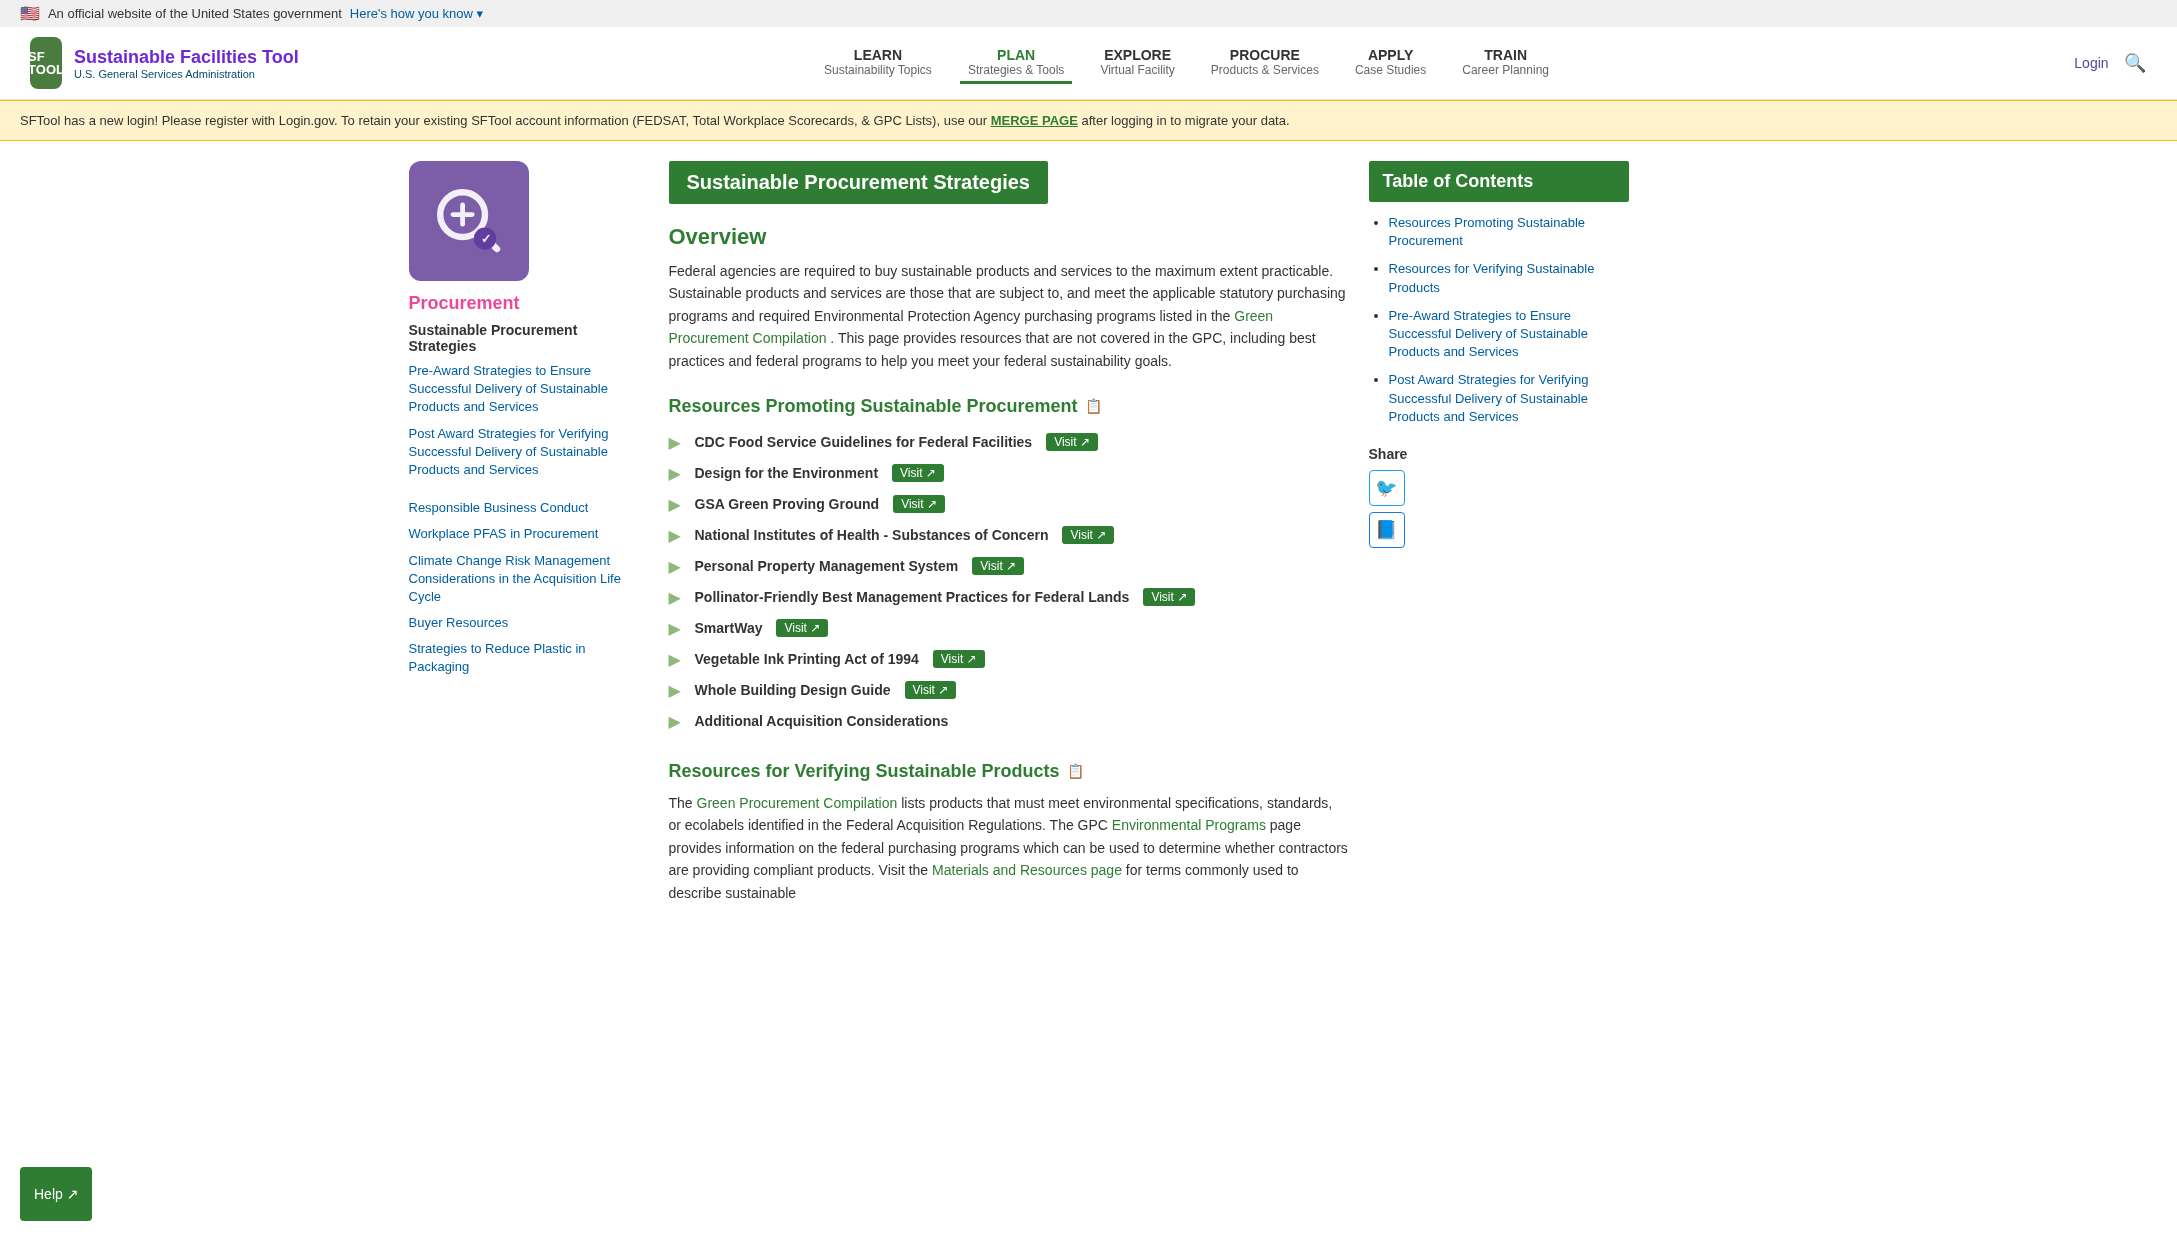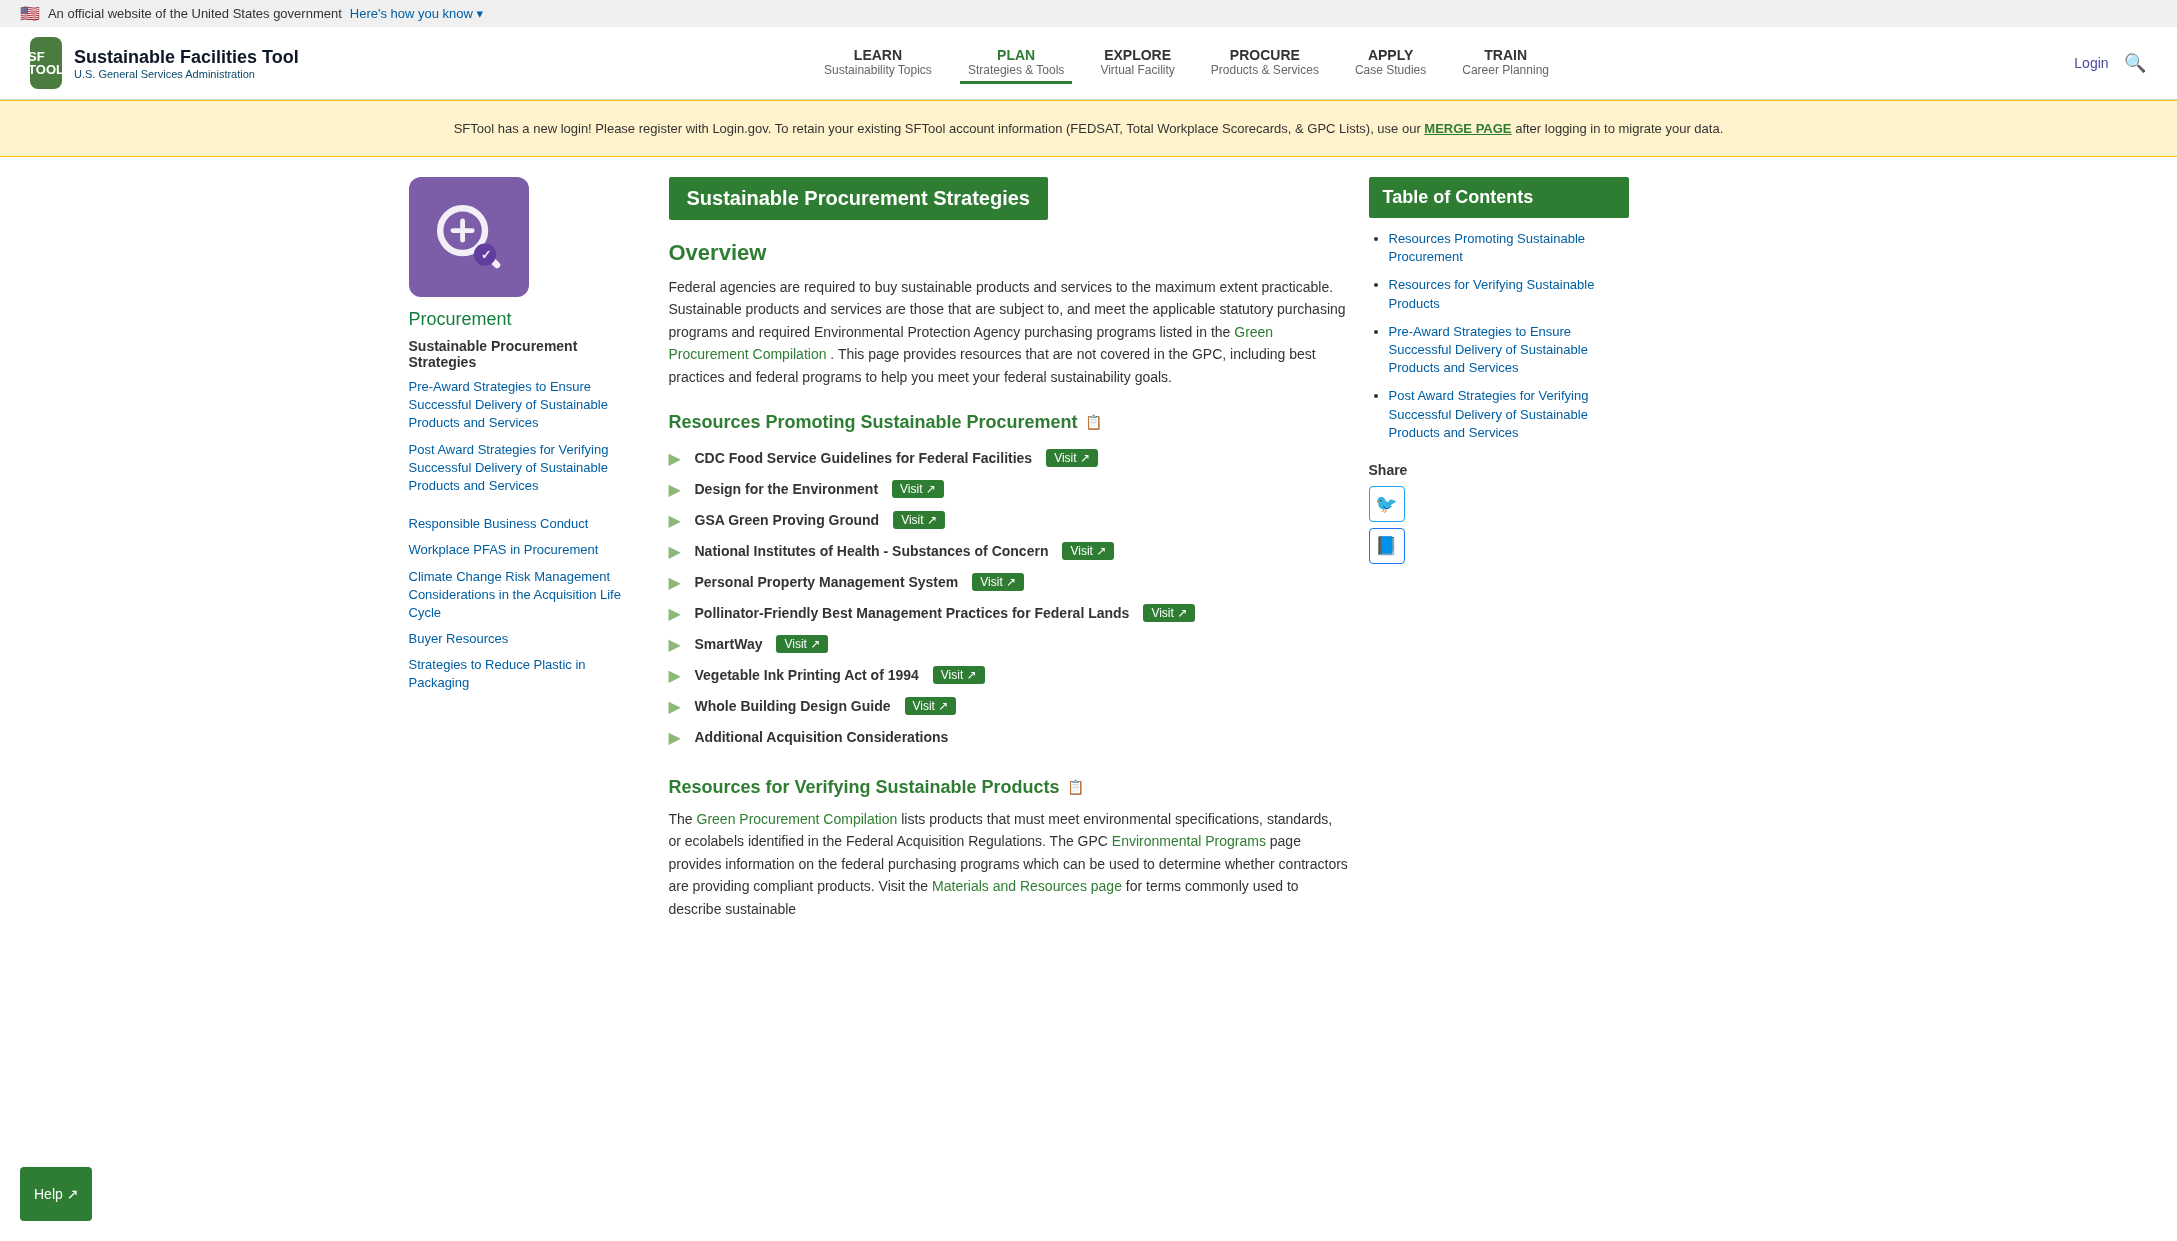--- a/index.html
+++ b/index.html
@@ -40,21 +40,21 @@
       background: #4a7c3f;
       border-radius: 8px;
       display: flex;
       align-items: center;
       justify-content: center;
       color: white;
       font-weight: bold;
       font-size: 18px;
       line-height: 1;
     }
-    .logo-text .site-name { font-size: 18px; font-weight: bold; color: #0f172a; }
+    .logo-text .site-name { font-size: 18px; font-weight: bold; color: #6d28d9; }
     .logo-text .agency { font-size: 11px; color: #0c4a6e; }
 
     .main-nav {
       display: flex;
       gap: 20px;
       flex: 1;
       justify-content: center;
     }
     .nav-item {
       text-align: center;
@@ -82,24 +82,23 @@
       gap: 16px;
     }
     .login-link { color: #4a4a9c; text-decoration: none; font-size: 14px; }
     .search-icon { font-size: 18px; color: #333; cursor: pointer; }
 
     
     .alert-banner {
       background: #fff3cd;
       border-top: 1px solid #ffc107;
       border-bottom: 1px solid #ffc107;
-      padding: 20px 20px;
+      padding: 12px 20px;
       font-size: 13px;
       color: #333;
-      text-align: center;
     }
     .alert-banner a { color: #2e7d32; font-weight: bold; }
 
     
     .page-content {
       display: flex;
       max-width: 1400px;
       margin: 0 auto;
       padding: 20px 20px;
       gap: 20px;
@@ -115,23 +114,23 @@
       height: 120px;
       background: #7b5ea7;
       border-radius: 12px;
       display: flex;
       align-items: center;
       justify-content: center;
       margin-bottom: 12px;
     }
     .sidebar-icon svg { width: 80px; height: 80px; fill: white; opacity: 0.9; }
     .sidebar-section-title {
-      color: #15803d;
+      color: #ec4899;
       font-size: 18px;
-      font-weight: normal;
+      font-weight: bold;
       margin-bottom: 8px;
     }
     .sidebar-group-title {
       font-weight: bold;
       font-size: 14px;
       color: #333;
       margin-bottom: 8px;
     }
     .sidebar-link {
       display: block;

